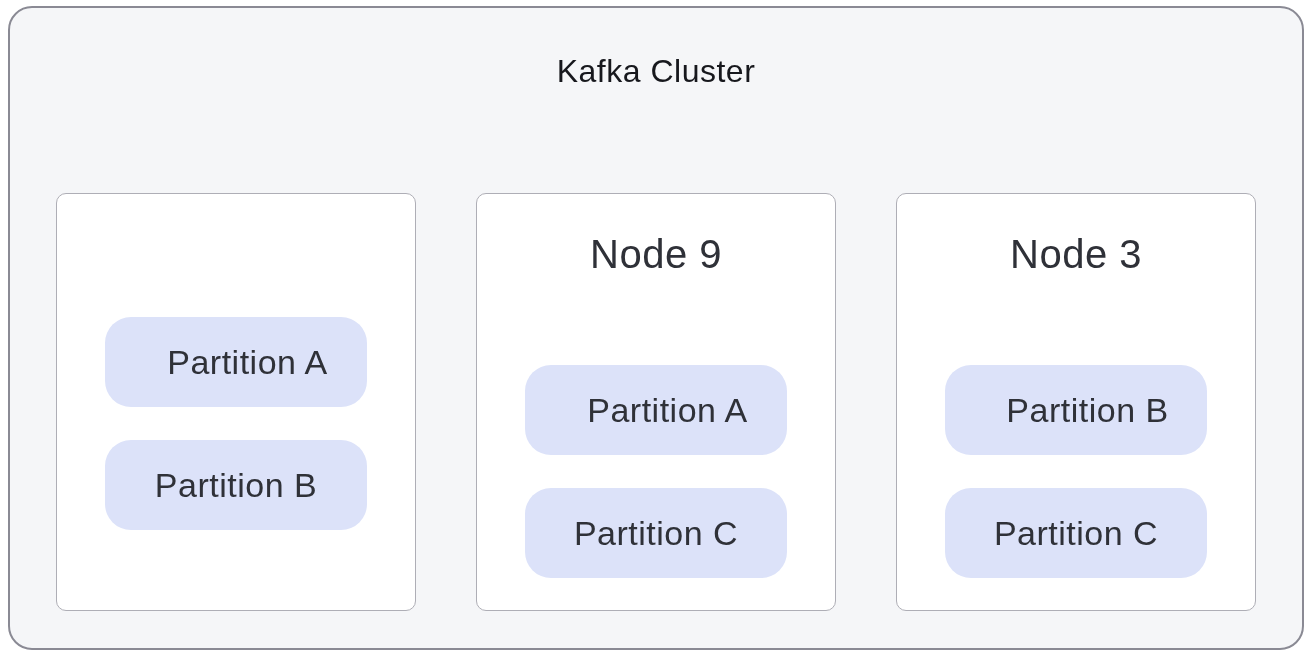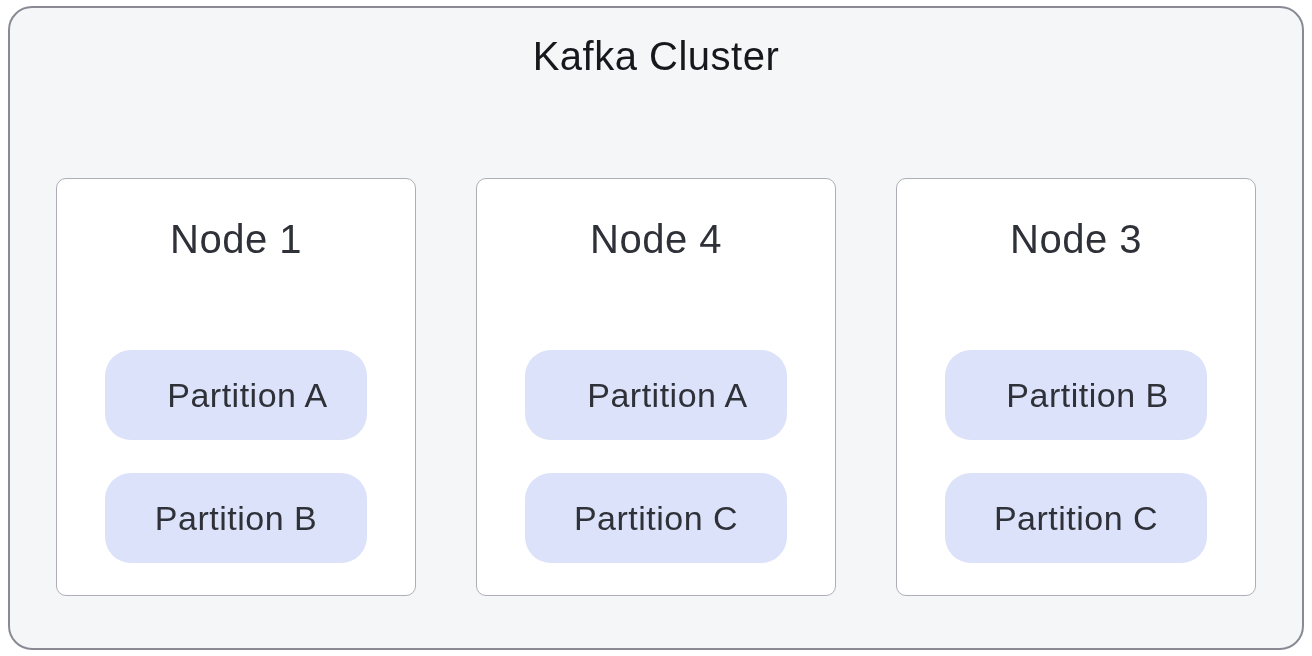--- a/index.html
+++ b/index.html
@@ -14,23 +14,23 @@
     position: absolute;
     left: 8px;
     top: 6px;
     width: 1296px;
     height: 644px;
     background: var(--background, #f5f6f8);
     border: 2px solid var(--outer-border, #8a8a94);
     border-radius: 24px;
   }
   .cluster-title {
-    margin-top: 24px;
+    margin-top: 39px;
     text-align: center;
-    font-size: 40px;
+    font-size: 32px;
     line-height: 48px;
     color: var(--title-text, #17181d);
     letter-spacing: 0.5px;
   }
   .nodes {
     margin-top: 98px;
     display: flex;
     justify-content: center;
     gap: 60px;
   }
@@ -68,27 +68,26 @@
 </style>
 </head>
 <body>
 
 <div class="cluster">
   <div class="cluster-title">Kafka Cluster</div>
 
   <div class="nodes">
 
     <div class="node">
-      <div class="node-title">Node 1</div>
       <div class="partition first">Partition A</div>
       <div class="partition second">Partition B</div>
     </div>
 
     <div class="node">
-      <div class="node-title">Node 4</div>
+      <div class="node-title">Node 9</div>
       <div class="partition first">Partition A</div>
       <div class="partition second">Partition C</div>
     </div>
 
     <div class="node">
       <div class="node-title">Node 3</div>
       <div class="partition first">Partition B</div>
       <div class="partition second">Partition C</div>
     </div>
 

